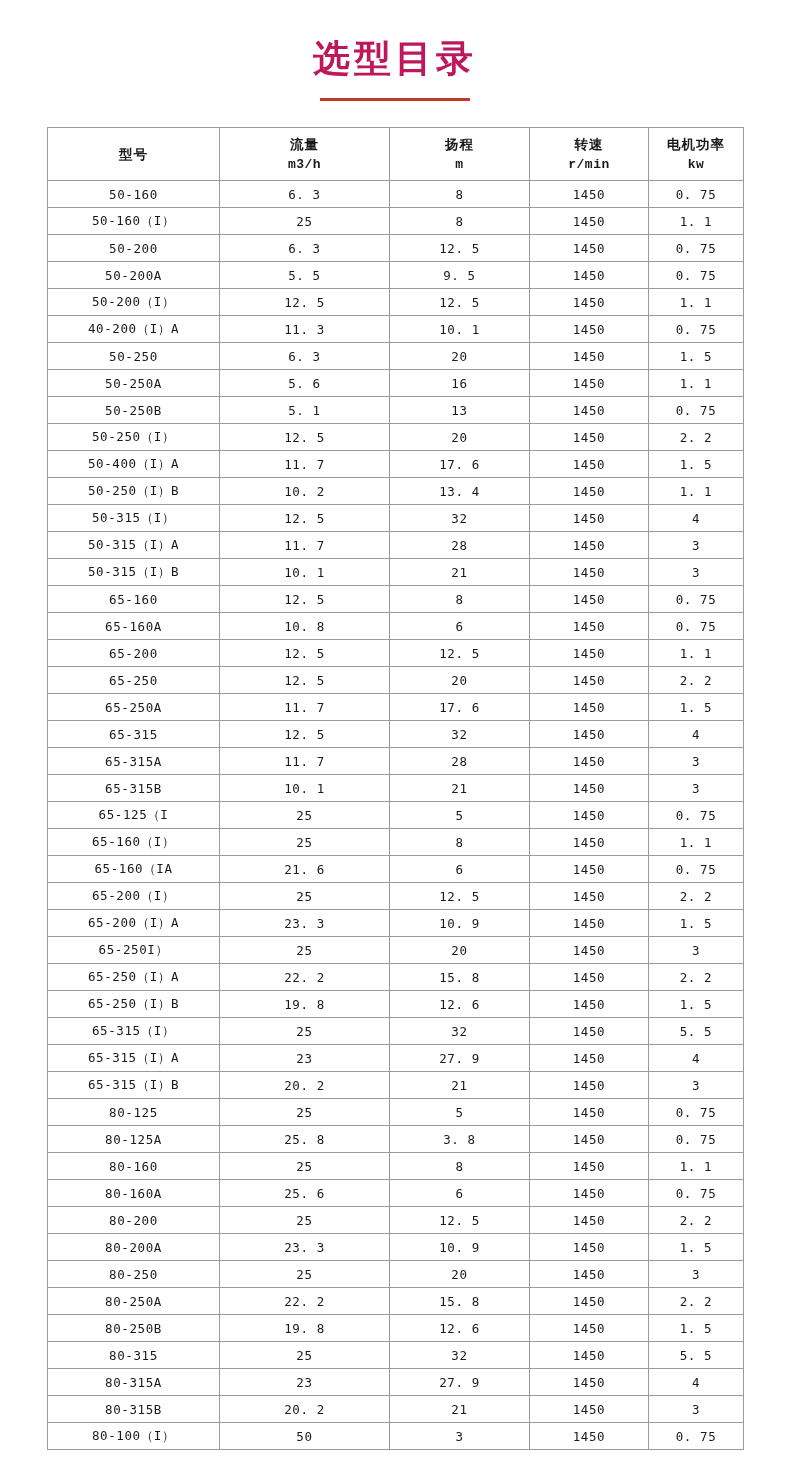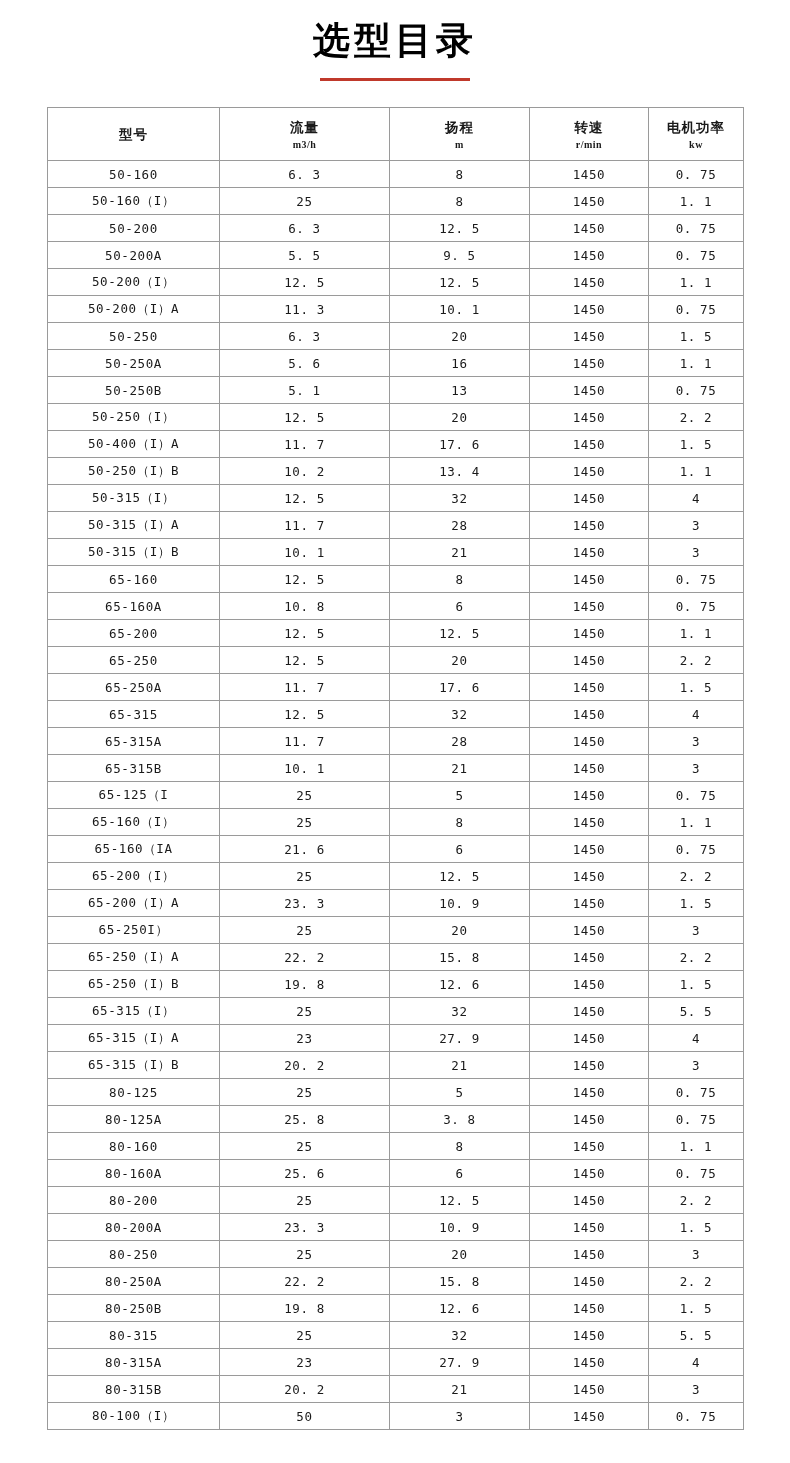--- a/index.html
+++ b/index.html
@@ -21,23 +21,24 @@
     overflow: hidden;
   }
   .title-block {
     text-align: center;
     padding-top: 18px;
   }
   .title {
     font-size: 37px;
     font-weight: 700;
     letter-spacing: 4px;
-    color: #000000;
+    color: #be185d;
     line-height: 1.25;
-    font-family: Liberation Sans, sans-serif;
+    font-family: Liberation Mono, monospace;
+    margin-top: 20px;
   }
   .title-rule {
     width: 150px;
     height: 3px;
     background: #c0392b;
     margin: 14px auto 0 auto;
   }
   .table-wrap {
     margin: 26px 47px 0 47px;
   }
@@ -66,24 +67,24 @@
     font-family: "DejaVu Sans", "Liberation Sans", sans-serif;
     letter-spacing: 1px;
     vertical-align: middle;
   }
   table.catalog thead th .hdr-main {
     display: block;
     line-height: 1.5;
   }
   table.catalog thead th .hdr-sub {
     display: block;
-    font-size: 10px;
+    font-size: 13px;
     font-weight: 700;
     letter-spacing: 0.5px;
-    font-family: Liberation Serif, serif;
+    font-family: Liberation Mono, monospace;
     line-height: 1.5;
   }
   col.c0 { width: 172px; }
   col.c1 { width: 170px; }
   col.c2 { width: 140px; }
   col.c3 { width: 119px; }
   col.c4 { width: 95px; }
 </style>
 </head>
 <body>
@@ -157,21 +158,21 @@
             <td>0. 75</td>
           </tr>
           <tr>
             <td>50-200（I）</td>
             <td>12. 5</td>
             <td>12. 5</td>
             <td>1450</td>
             <td>1. 1</td>
           </tr>
           <tr>
-            <td>50-200（I）A</td>
+            <td>40-200（I）A</td>
             <td>11. 3</td>
             <td>10. 1</td>
             <td>1450</td>
             <td>0. 75</td>
           </tr>
           <tr>
             <td>50-250</td>
             <td>6. 3</td>
             <td>20</td>
             <td>1450</td>

